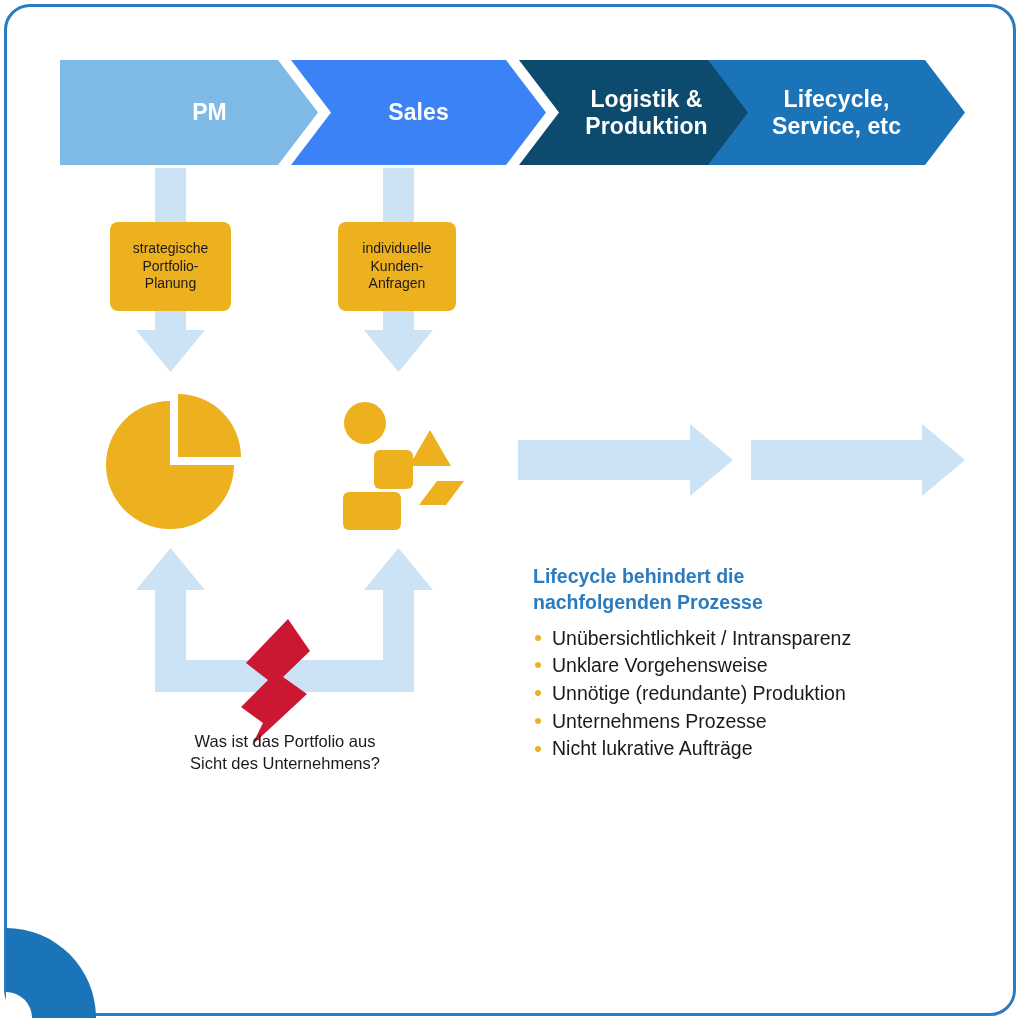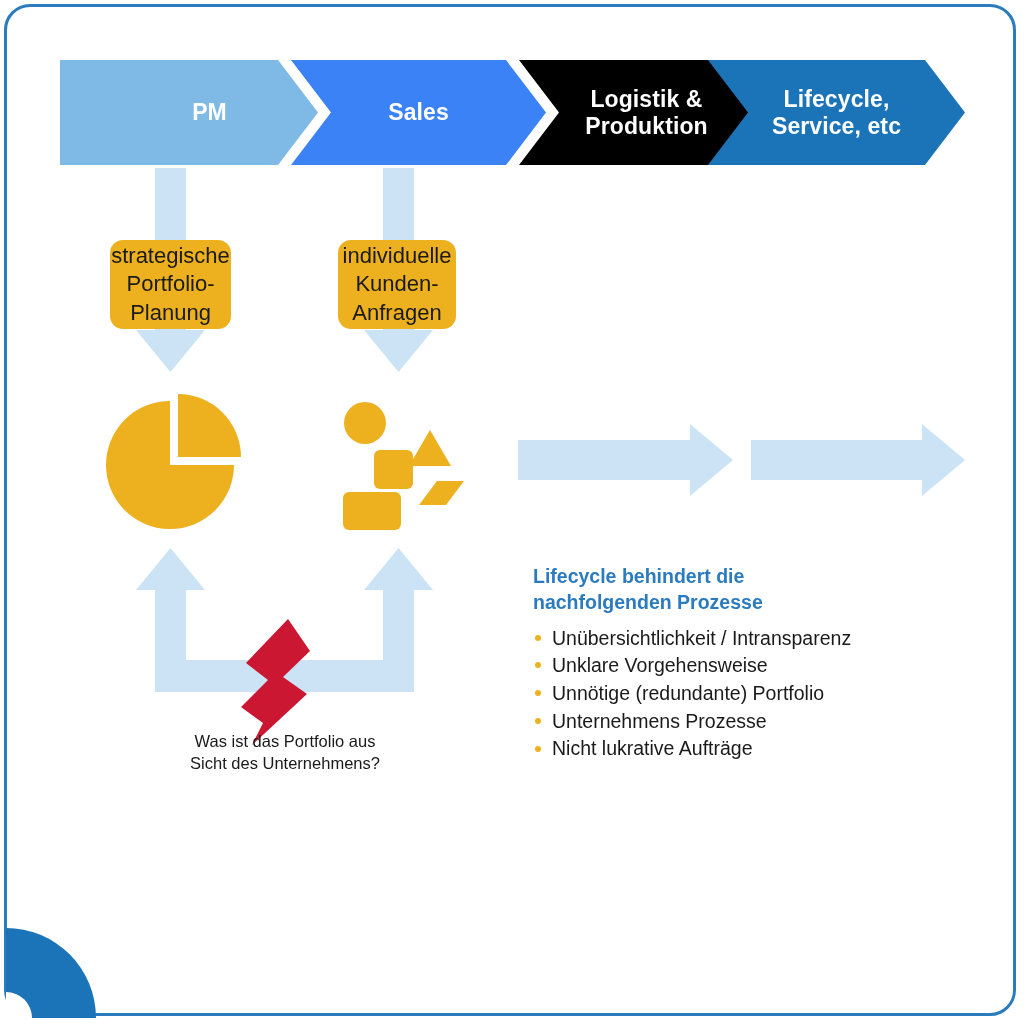--- a/index.html
+++ b/index.html
@@ -44,30 +44,29 @@
     font-weight: bold;
     font-size: 23px;
     line-height: 1.17;
     text-align: center;
     letter-spacing: 0.1px;
     white-space: pre-line;
   }
   .ybox {
     position: absolute;
     background: #EDB11F;
-    border-radius: 13px;
+    border-radius: 8px;
     display: flex;
     align-items: center;
     justify-content: center;
     color: #1a1a1a;
-    font-size: 22px;
+    font-size: 14px;
     line-height: 1.28;
     text-align: center;
     white-space: pre-line;
-    margin-top: 18px;
   }
   .svg-layer {
     position: absolute;
     left: 0; top: 0;
     width: 1024px; height: 1024px;
     pointer-events: none;
   }
   .svg-layer > * { pointer-events: auto; }
 
   #right-block {
@@ -125,21 +124,21 @@
   <div id="frame"></div>
 
   <div class="chev" style="left: 60px; width: 258px; clip-path: polygon(0px 0px, 218px 0px, 258px 52.5px, 218px 105px, 0px 105px); background: rgb(127, 185, 230); padding-left: 41px;">
     <span class="chev-label">PM</span>
   </div>
 
   <div class="chev" style="left: 291px; width: 255px; clip-path: polygon(0px 0px, 215px 0px, 255px 52.5px, 215px 105px, 0px 105px, 40px 52.5px); background: #3b82f6;">
     <span class="chev-label">Sales</span>
   </div>
 
-  <div class="chev" style="left: 519px; width: 255px; clip-path: polygon(0px 0px, 215px 0px, 255px 52.5px, 215px 105px, 0px 105px, 40px 52.5px); background: #000000; align-items: center;">
+  <div class="chev" style="left: 519px; width: 255px; clip-path: polygon(0px 0px, 215px 0px, 255px 52.5px, 215px 105px, 0px 105px, 40px 52.5px); background: #0c4a6e; align-items: center;">
     <span class="chev-label">Logistik &amp;
 Produktion</span>
   </div>
 
   <div class="chev" style="left: 708px; width: 257px; clip-path: polygon(0px 0px, 217px 0px, 257px 52.5px, 217px 105px, 0px 105px, 40px 52.5px); background: rgb(28, 116, 184);">
     <span class="chev-label">Lifecycle,
 Service, etc</span>
   </div>
 
   <svg class="svg-layer" viewBox="0 0 1024 1024" xmlns="http://www.w3.org/2000/svg" aria-hidden="true">
@@ -216,21 +215,21 @@
       <li>
         <span class="bdot"></span>
         <span>Unübersichtlichkeit / Intransparenz</span>
       </li>
       <li>
         <span class="bdot"></span>
         <span>Unklare Vorgehensweise</span>
       </li>
       <li>
         <span class="bdot"></span>
-        <span>Unnötige (redundante) Portfolio</span>
+        <span>Unnötige (redundante) Produktion</span>
       </li>
       <li>
         <span class="bdot"></span>
         <span>Unternehmens Prozesse</span>
       </li>
       <li>
         <span class="bdot"></span>
         <span>Nicht lukrative Aufträge</span>
       </li>
     </ul>

